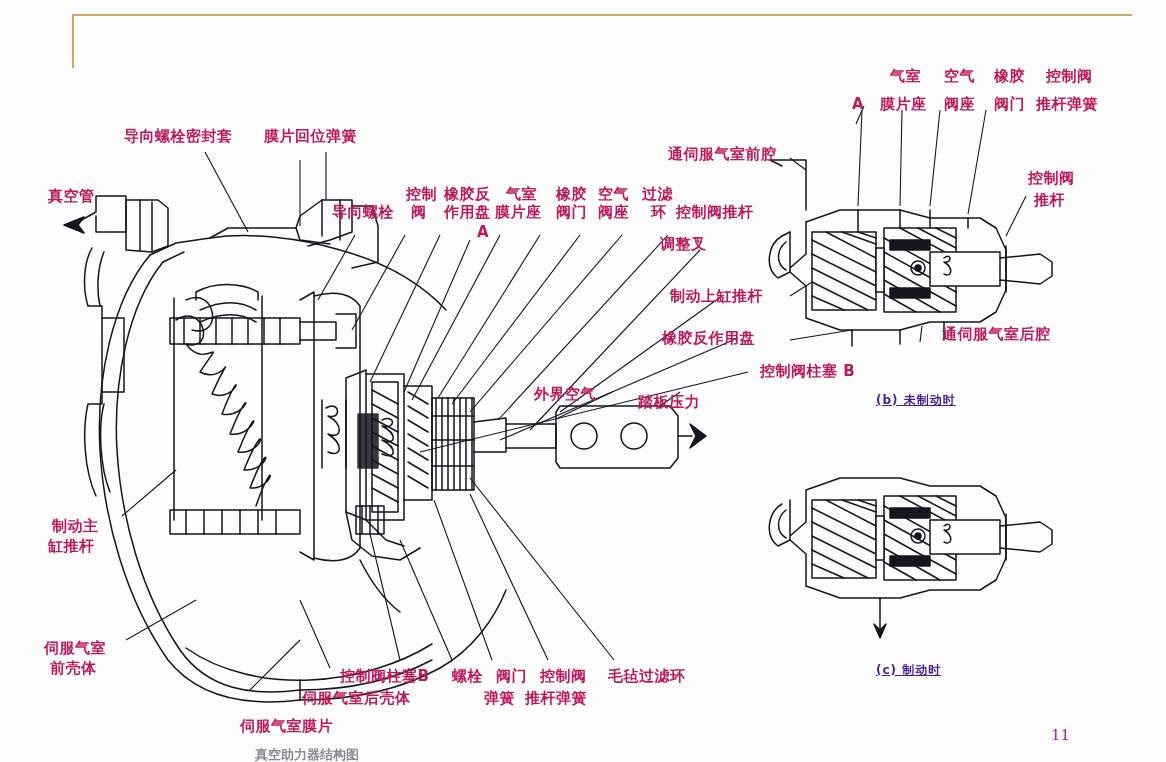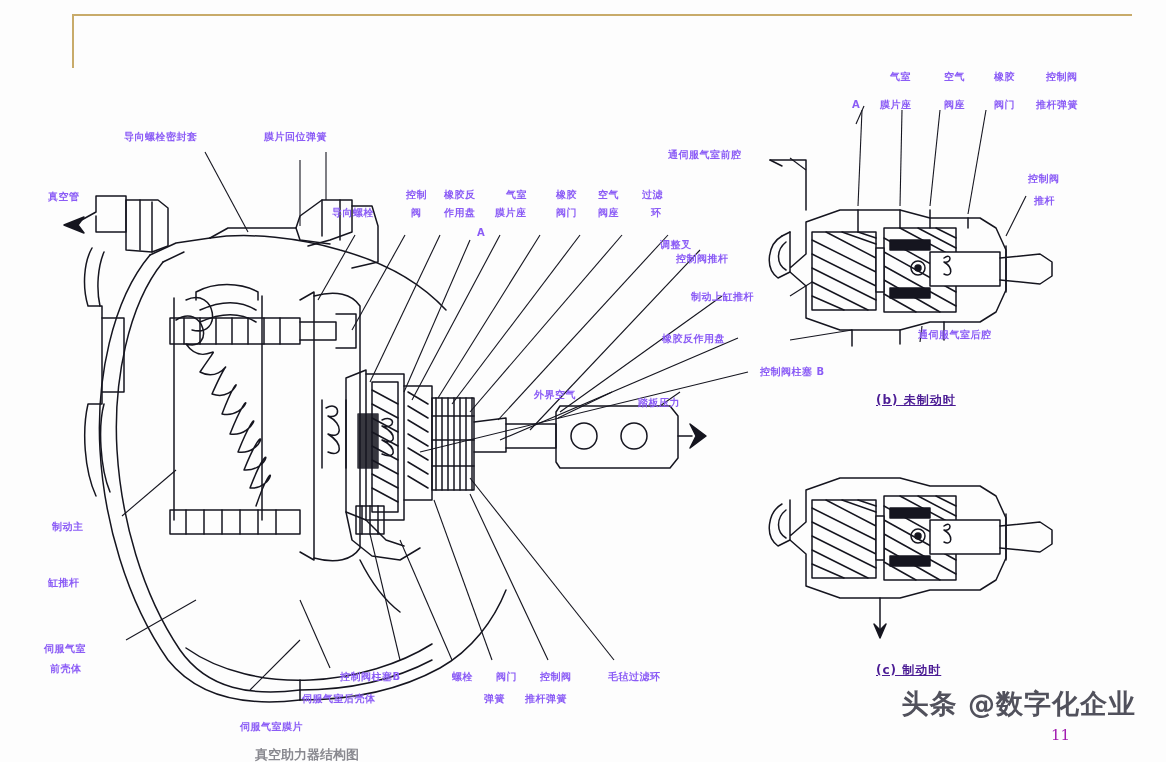--- a/index.html
+++ b/index.html
@@ -19,25 +19,25 @@
   .title-text{
     position:absolute;left:96px;top:20px;
     font-size:32px;letter-spacing:3px;font-weight:400;
     color:#2b2b3a;
     font-family:"DejaVu Serif","Liberation Serif",serif;
   }
 
   
   .lbl{
     position:absolute;
-    font-size:10px;
+    font-size:15px;
     line-height:17px;
     font-weight:700;
     letter-spacing:.5px;
-    color:#8b5cf6;
+    color:#be185d;
     white-space:pre;
     font-family:"DejaVu Sans","Liberation Sans",sans-serif;
   }
 
   svg.art{position:absolute;left:0;top:0;width:1166px;height:762px;pointer-events:none;}
 
   
   .wm{
     position:absolute;right:30px;bottom:40px;
     font-size:27px;font-weight:700;color:#3a3a46;
@@ -281,31 +281,31 @@
 
   <div class="lbl" style="left:556px;top:186px;">橡胶</div>
   <div class="lbl" style="left:556px;top:204px;">阀门</div>
 
   <div class="lbl" style="left:598px;top:186px;">空气</div>
   <div class="lbl" style="left:598px;top:204px;">阀座</div>
 
   <div class="lbl" style="left:642px;top:186px;">过滤</div>
   <div class="lbl" style="left:651px;top:204px;">环</div>
 
-  <div class="lbl" style="left:676px;top:204px;margin-top:46px;">控制阀推杆</div>
+  <div class="lbl" style="left:676px;top:204px;">控制阀推杆</div>
   <div class="lbl" style="left:660px;top:236px;">调整叉</div>
-  <div class="lbl" style="left:670px;top:288px;margin-left:21px;">制动上缸推杆</div>
+  <div class="lbl" style="left:670px;top:288px;">制动上缸推杆</div>
   <div class="lbl" style="left:662px;top:330px;">橡胶反作用盘</div>
   <div class="lbl" style="left:760px;top:363px;">控制阀柱塞 B</div>
 
   <div class="lbl" style="left:534px;top:386px;text-align:center;">外界空气</div>
   <div class="lbl" style="left:638px;top:394px;">踏板压力</div>
 
   <div class="lbl" style="left:52px;top:518px;">制动主</div>
-  <div class="lbl" style="left:48px;top:538px;margin-top:36px;">缸推杆</div>
+  <div class="lbl" style="left:48px;top:538px;">缸推杆</div>
 
   <div class="lbl" style="left:44px;top:640px;">伺服气室</div>
   <div class="lbl" style="left:50px;top:660px;">前壳体</div>
 
   <div class="lbl" style="left:240px;top:718px;">伺服气室膜片</div>
   <div class="lbl" style="left:302px;top:690px;">伺服气室后壳体</div>
   <div class="lbl" style="left:340px;top:668px;">控制阀柱塞B</div>
   <div class="lbl" style="left:452px;top:668px;">螺栓</div>
   <div class="lbl" style="left:496px;top:668px;">阀门</div>
   <div class="lbl" style="left:484px;top:690px;">弹簧</div>
@@ -317,24 +317,23 @@
   <div class="lbl" style="left:890px;top:68px;">气室</div>
   <div class="lbl" style="left:880px;top:96px;">膜片座</div>
   <div class="lbl" style="left:944px;top:68px;">空气</div>
   <div class="lbl" style="left:944px;top:96px;">阀座</div>
   <div class="lbl" style="left:994px;top:68px;">橡胶</div>
   <div class="lbl" style="left:994px;top:96px;">阀门</div>
   <div class="lbl" style="left:1046px;top:68px;">控制阀</div>
   <div class="lbl" style="left:1036px;top:96px;">推杆弹簧</div>
 
   <div class="lbl" style="left:668px;top:146px;">通伺服气室前腔</div>
-  <div class="lbl" style="left:918px;top:326px;">通伺服气室后腔</div>
+  <div class="lbl" style="left:942px;top:326px;">通伺服气室后腔</div>
   <div class="lbl" style="left:1028px;top:170px;">控制阀</div>
   <div class="lbl" style="left:1034px;top:192px;">推杆</div>
 
   <div class="caption" style="left:876px;top:392px;">(b) 未制动时</div>
   <div class="caption" style="left:876px;top:662px;">(c) 制动时</div>
 
-  <div class="wm">头条 @数字化企业</div>
   <div class="pageno">11</div>
   <div class="bottom-caption">真空助力器结构图</div>
 
 </div>
 
 </body></html>

